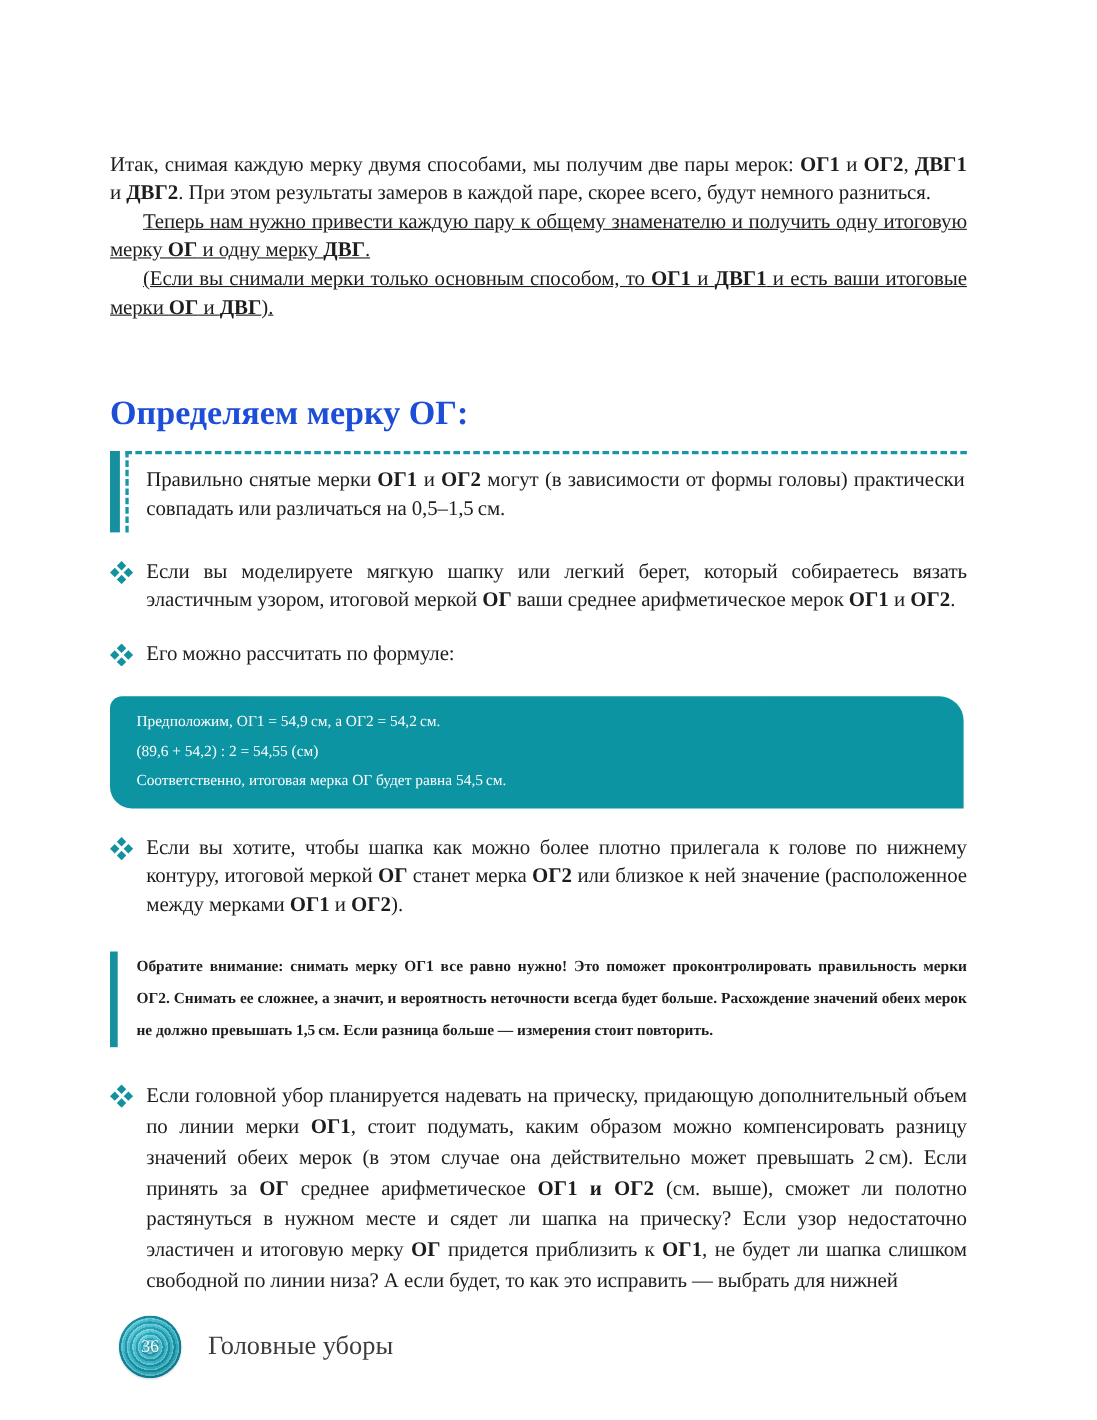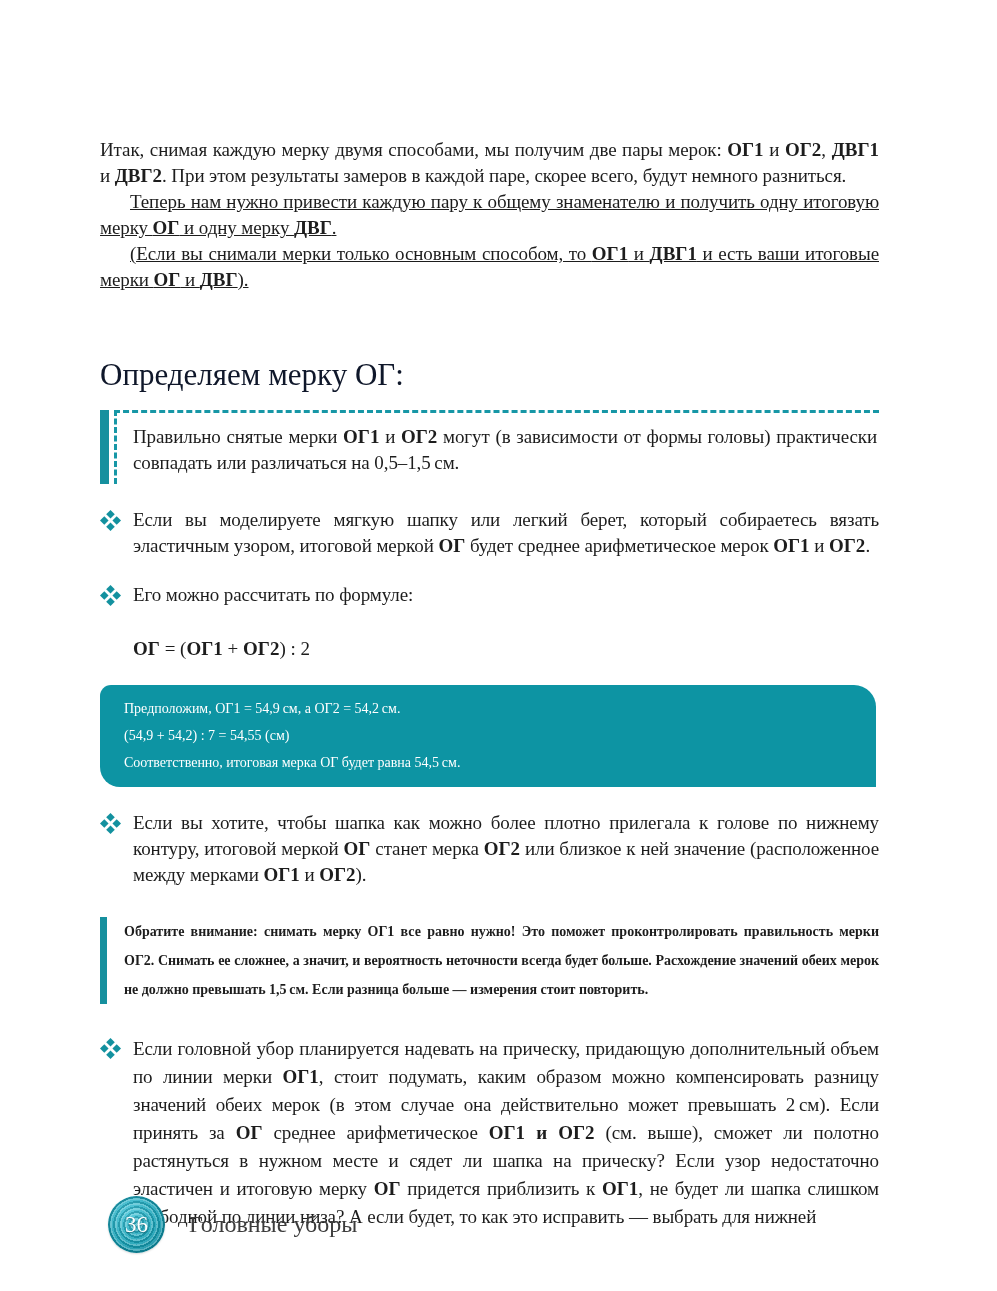--- a/index.html
+++ b/index.html
@@ -25,22 +25,22 @@
     line-height: 26px;
     text-align: justify;
     letter-spacing: -0.1px;
   }
   .body-text b, .formula b { font-weight: 700; letter-spacing: 0; }
   p.ind { text-indent: 30px; text-decoration: underline; }
 
   h1.section-title {
     margin-top: 64px;
     font-size: 31px;
-    font-weight: 400;
-    color: #0f172a;
+    font-weight: 700;
+    color: #1d4ed8;
     letter-spacing: 0;
   }
 
   .note {
     display: flex;
     margin-top: 17px;
   }
   .note-bar {
     flex: 0 0 9px;
     background: #16909e;
@@ -113,21 +113,21 @@
         rgba(8,90,104,0.28) 1.3px 3.2px,
         rgba(255,255,255,0.10) 3.2px 5px),
       radial-gradient(circle at 38% 32%, #4cc8db, #1ba2b6 55%, #0b8093 92%);
     display: flex;
     align-items: center;
     justify-content: center;
     box-shadow: inset 0 0 0 2px rgba(10,110,125,0.35), 0 1px 2px rgba(0,0,0,0.15);
   }
   .page-badge span {
     color: #ffffff;
-    font-size: 23px;
+    font-size: 16px;
     text-shadow: 0 1px 1px rgba(0,60,70,0.5);
   }
   .footer-label {
     margin-left: 24px;
     font-size: 24px;
     color: #3c3c3c;
   }
 </style>
 </head>
 <body>
@@ -150,40 +150,39 @@
 
     <div class="bullet">
       <span class="bullet-icon">
         <svg viewBox="0 0 22 22" xmlns="http://www.w3.org/2000/svg" fill="#13919f">
           <path d="M11 0 L15.5 4.5 L11 9 L6.5 4.5 Z"></path>
           <path d="M4.5 6.5 L9 11 L4.5 15.5 L0 11 Z"></path>
           <path d="M17.5 6.5 L22 11 L17.5 15.5 L13 11 Z"></path>
           <path d="M11 13 L15.5 17.5 L11 22 L6.5 17.5 Z"></path>
         </svg>
       </span>
-      <p class="body-text"><span>Если вы моделируете мягкую шапку или легкий берет, который собираетесь вязать эластичным узором, итоговой меркой </span><b>ОГ</b><span> будет среднее арифметическое мерок </span><b>ОГ1</b><span> и </span><b>ОГ2</b><span>.</span></p>
+      <p class="body-text"><span>Если вы моделируете мягкую шапку или легкий берет, который собираетесь вязать эластичным узором, итоговой меркой </span><b>ОГ</b><span> ваши среднее арифметическое мерок </span><b>ОГ1</b><span> и </span><b>ОГ2</b><span>.</span></p>
     </div>
 
     <div class="bullet">
       <span class="bullet-icon">
         <svg viewBox="0 0 22 22" xmlns="http://www.w3.org/2000/svg" fill="#13919f">
           <path d="M11 0 L15.5 4.5 L11 9 L6.5 4.5 Z"></path>
           <path d="M4.5 6.5 L9 11 L4.5 15.5 L0 11 Z"></path>
           <path d="M17.5 6.5 L22 11 L17.5 15.5 L13 11 Z"></path>
           <path d="M11 13 L15.5 17.5 L11 22 L6.5 17.5 Z"></path>
         </svg>
       </span>
       <p class="body-text"><span>Его можно рассчитать по формуле:</span></p>
     </div>
 
-    <p class="formula"><b>ОГ</b><span> = (</span><b>ОГ1</b><span> + </span><b>ОГ2</b><span>) : 2</span></p>
 
     <div class="example">
       <p><span>Предположим, ОГ1 = 54,9 см, а ОГ2 = 54,2 см.</span></p>
-      <p><span>(54,9 + 54,2) : 7 = 54,55 (см)</span></p>
+      <p><span>(89,6 + 54,2) : 2 = 54,55 (см)</span></p>
       <p><span>Соответственно, итоговая мерка ОГ будет равна 54,5 см.</span></p>
     </div>
 
     <div class="bullet">
       <span class="bullet-icon">
         <svg viewBox="0 0 22 22" xmlns="http://www.w3.org/2000/svg" fill="#13919f">
           <path d="M11 0 L15.5 4.5 L11 9 L6.5 4.5 Z"></path>
           <path d="M4.5 6.5 L9 11 L4.5 15.5 L0 11 Z"></path>
           <path d="M17.5 6.5 L22 11 L17.5 15.5 L13 11 Z"></path>
           <path d="M11 13 L15.5 17.5 L11 22 L6.5 17.5 Z"></path>

